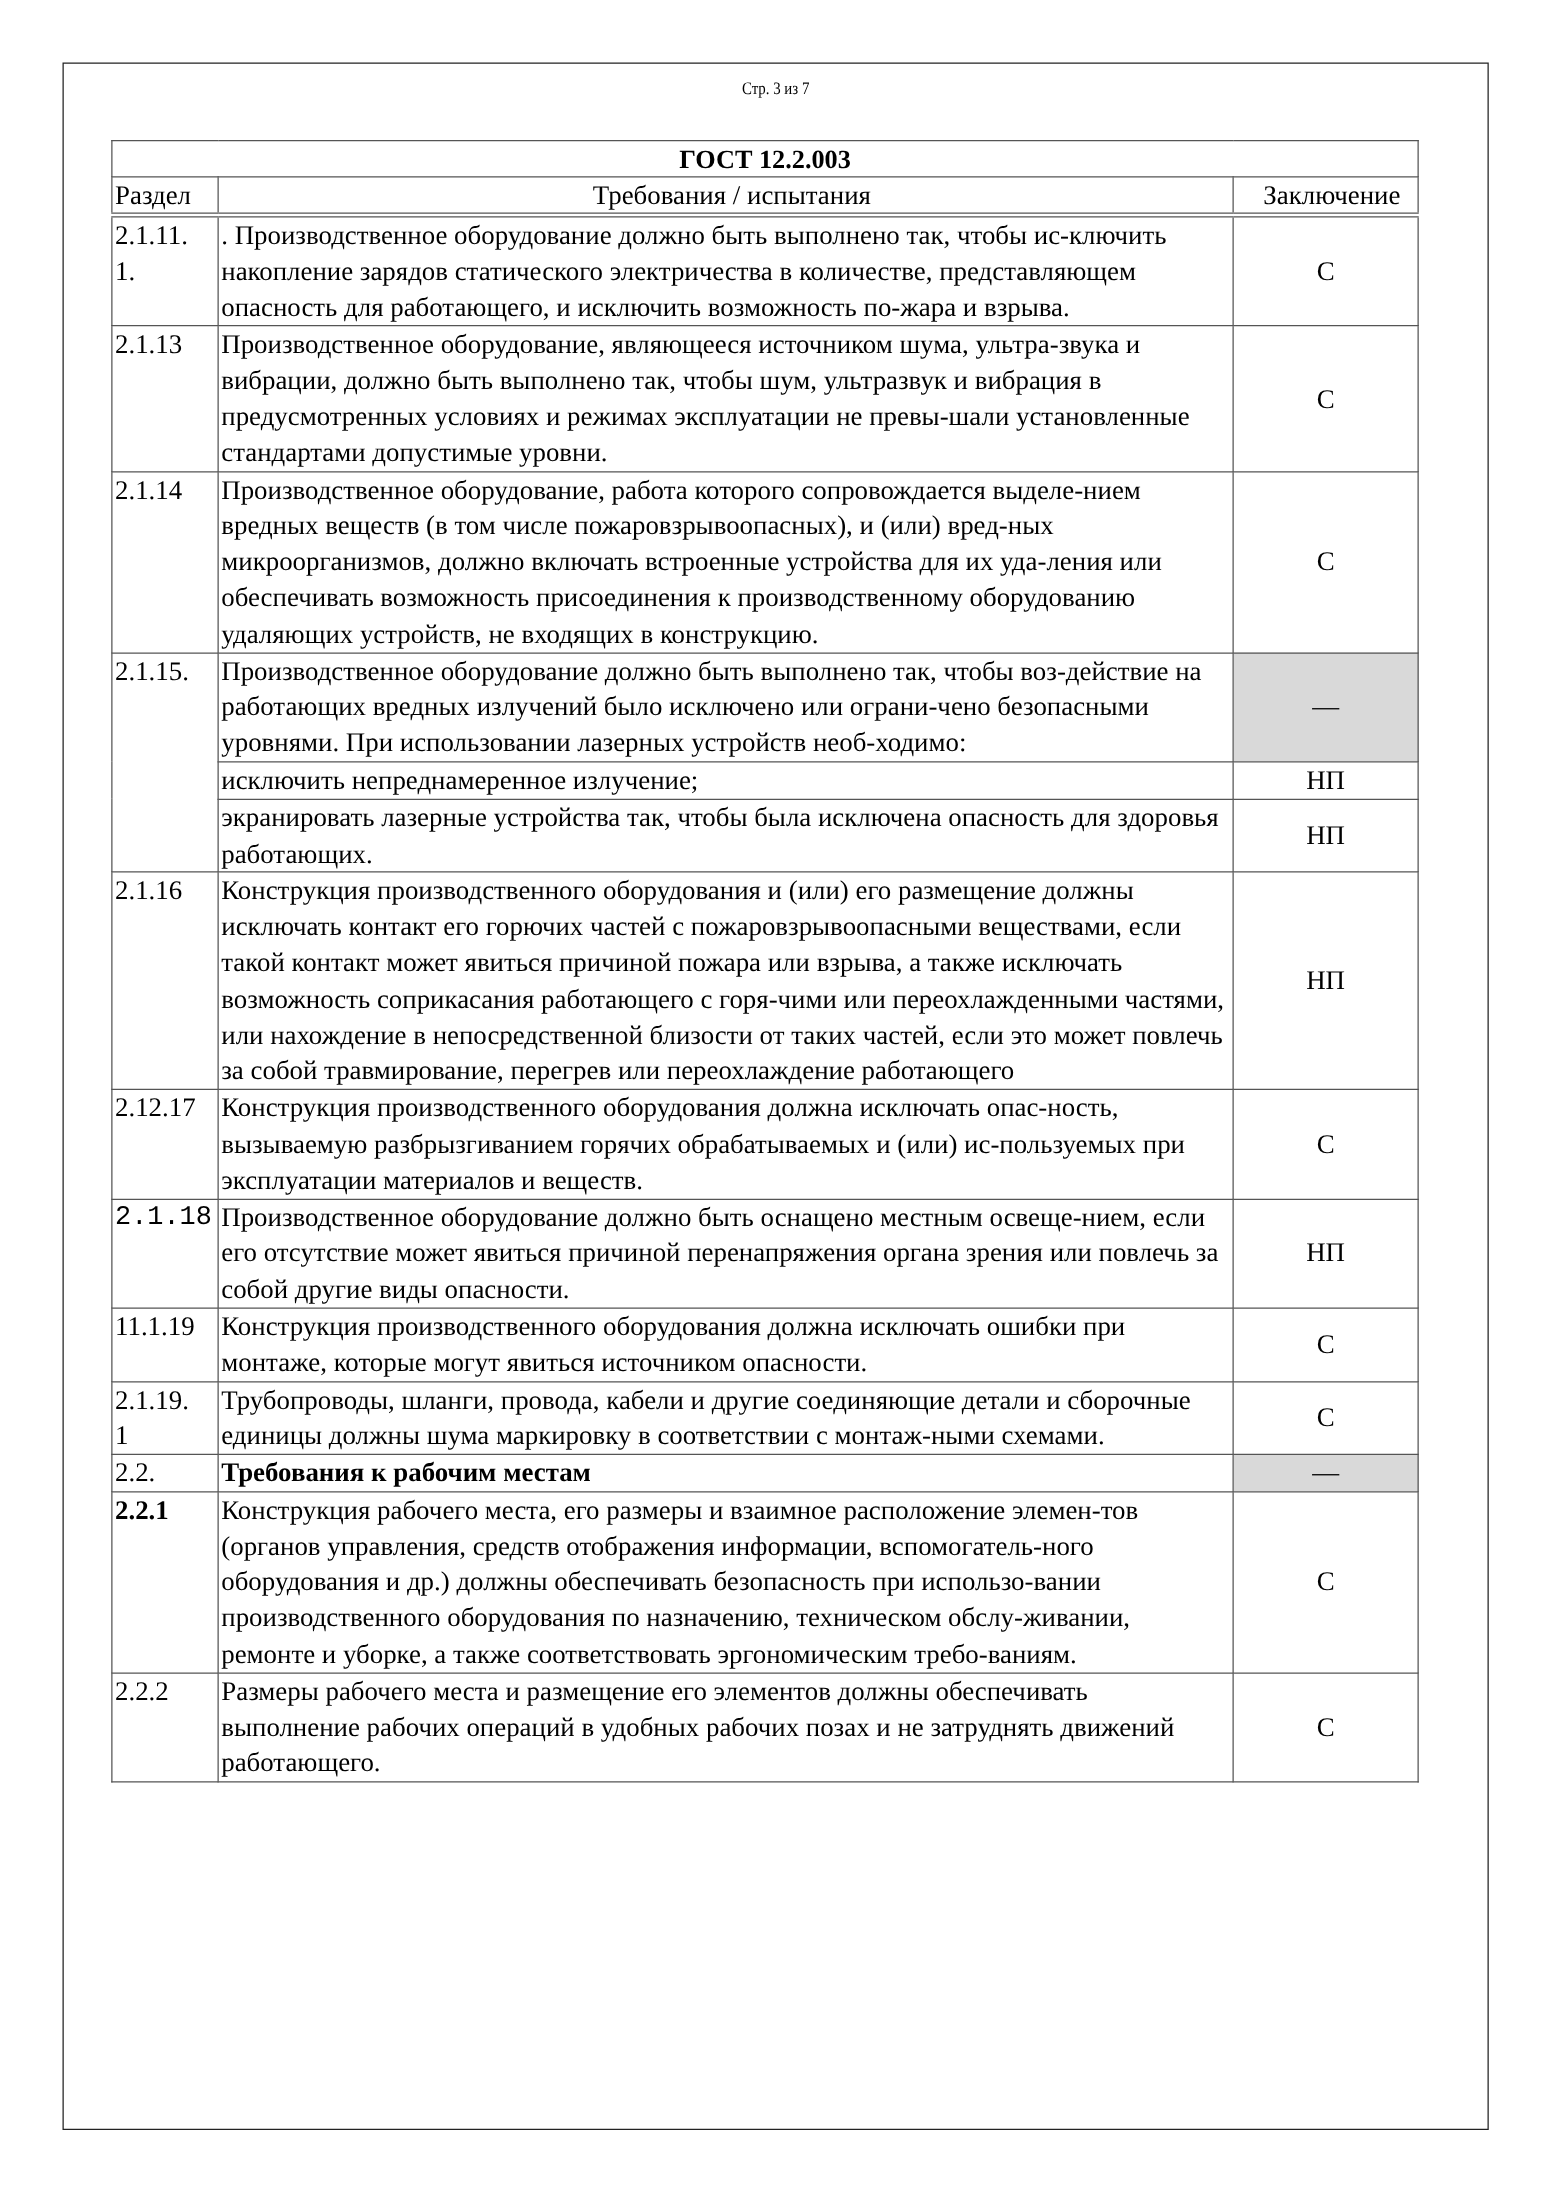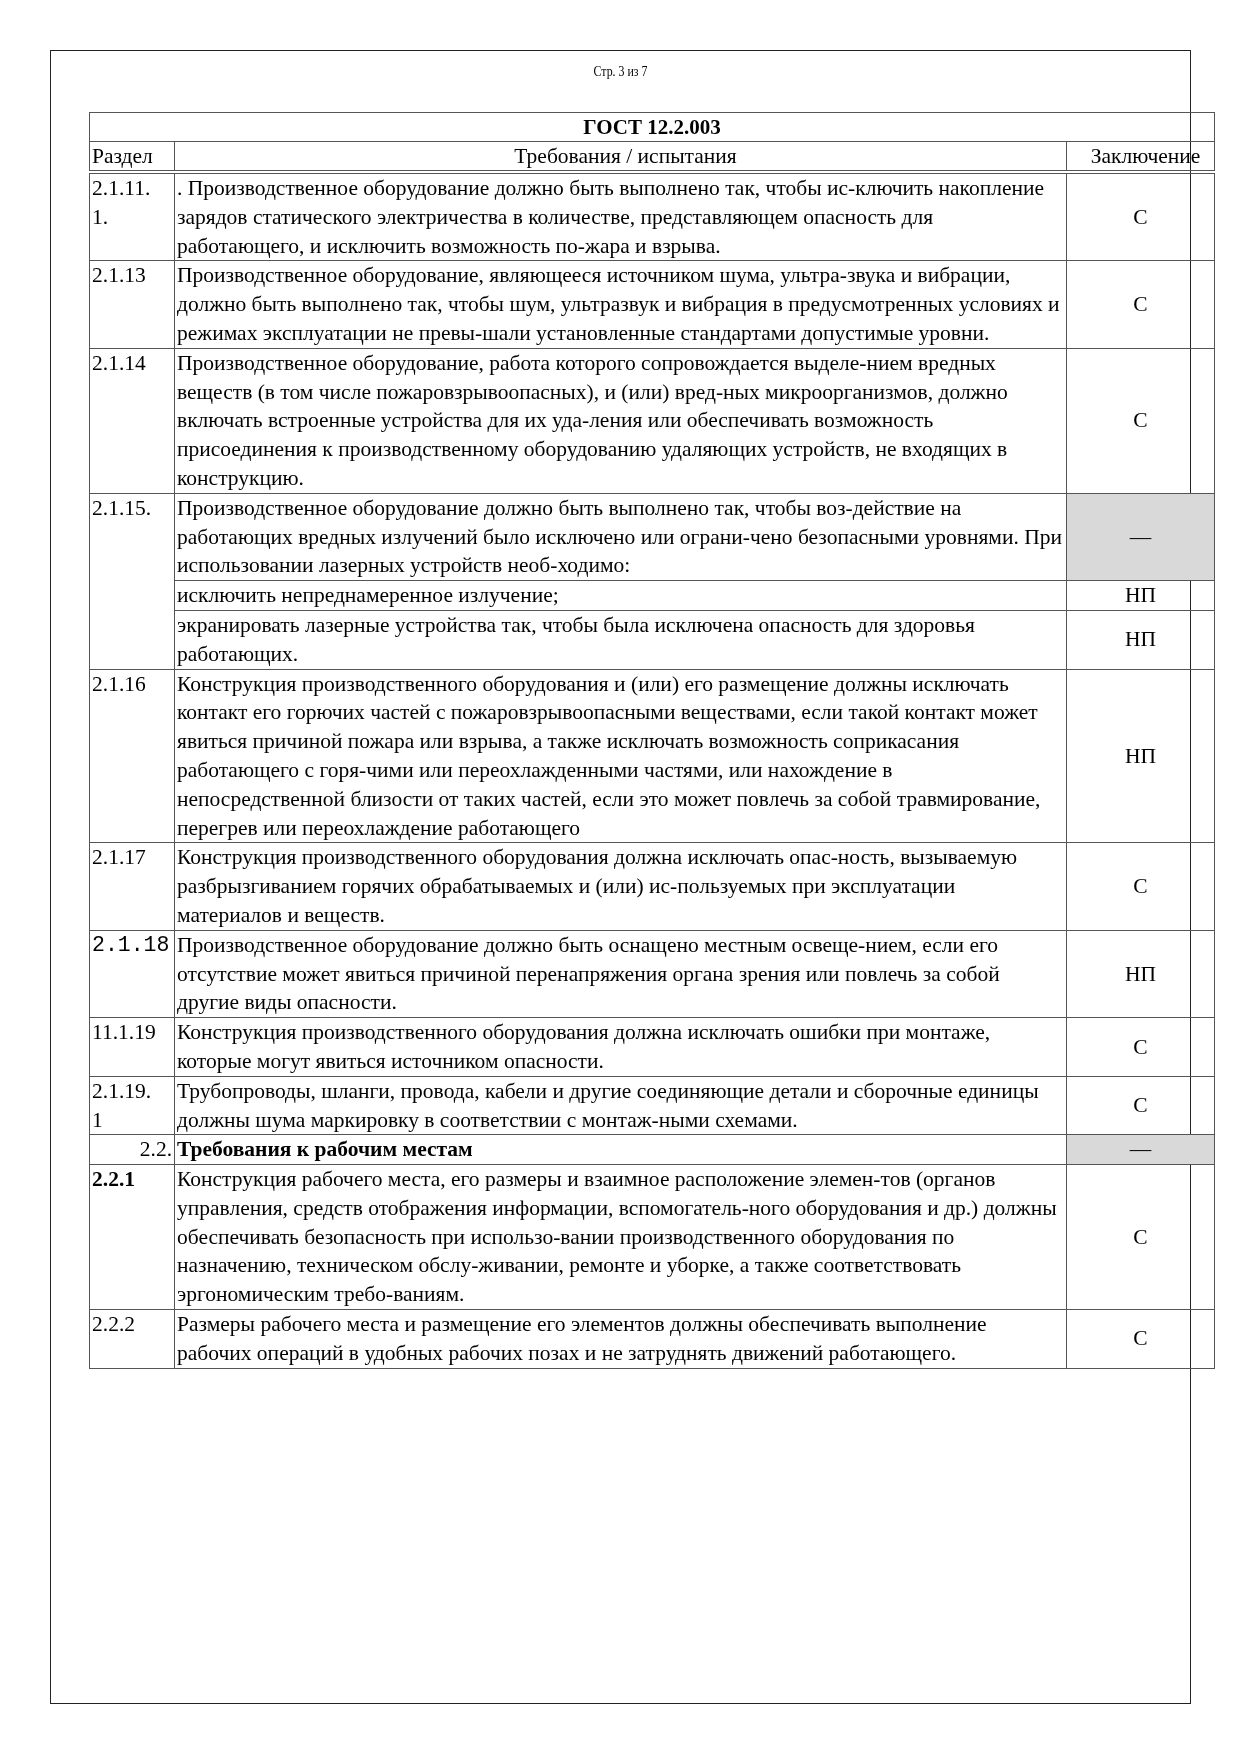--- a/index.html
+++ b/index.html
@@ -1,19 +1,19 @@
 <!DOCTYPE html>
 <html><head>
 <meta charset="utf-8">
 <style>
   html, body { margin: 0; padding: 0; background: #ffffff; }
   body { width: 1241px; height: 1755px; position: relative; font-family: "Liberation Serif", serif; color: #000; }
   .frame { position: absolute; left: 50px; top: 50px; width: 1141px; height: 1654px; border: 1.5px solid #222; box-sizing: border-box; }
   .page-num { position: absolute; left: 0; width: 1241px; top: 64px; text-align: center; font-size: 14px; font-family: "Liberation Serif", serif; transform: scaleX(0.85); }
-  table.main { position: absolute; left: 89px; top: 112px; width: 1126px; border-collapse: collapse; font-size: 21.5px; line-height: 28.8px; }
+  table.main { position: absolute; left: 89px; top: 112px; width: 1046px; border-collapse: collapse; font-size: 21.5px; line-height: 28.8px; }
   table.main td { border: 1.5px solid #555; vertical-align: top; padding: 0 2px; }
   .title { text-align: center; font-weight: bold; font-size: 21px; line-height: 28px; }
   .hdr td { line-height: 28px; border-bottom: 4px double #555 !important; }
   .hdr .c2, .hdr .c3 { text-align: center; padding-left: 12px; }
   .c1 { width: 80px; }
   .c3 { width: 133px; text-align: center; vertical-align: middle !important; }
   .gray { background: #d9d9d9; }
   .bold { font-weight: bold; }
 </style>
 </head>
@@ -60,42 +60,42 @@
       <tr>
         <td class="c2">экранировать лазерные устройства так, чтобы была исключена опасность для здоровья работающих.</td>
         <td class="c3">НП</td>
       </tr>
       <tr>
         <td class="c1" rowspan="1" style="white-space: pre-line;">2.1.16</td>
         <td class="c2">Конструкция производственного оборудования и (или) его размещение должны исключать контакт его горючих частей с пожаровзрывоопасными веществами, если такой контакт может явиться причиной пожара или взрыва, а также исключать возможность соприкасания работающего с горя-чими или переохлажденными частями, или нахождение в непосредственной близости от таких частей, если это может повлечь за собой травмирование, перегрев или переохлаждение работающего</td>
         <td class="c3">НП</td>
       </tr>
       <tr>
-        <td class="c1" rowspan="1" style="white-space: pre-line;">2.1.17</td>
+        <td class="c1" rowspan="1" style="white-space: pre-line;">2.12.17</td>
         <td class="c2">Конструкция производственного оборудования должна исключать опас-ность, вызываемую разбрызгиванием горячих обрабатываемых и (или) ис-пользуемых при эксплуатации материалов и веществ.</td>
         <td class="c3">С</td>
       </tr>
       <tr>
         <td class="c1" rowspan="1" style="white-space: pre-line; font-family: Liberation Mono, monospace;">2.1.18</td>
         <td class="c2">Производственное оборудование должно быть оснащено местным освеще-нием, если его отсутствие может явиться причиной перенапряжения органа зрения или повлечь за собой другие виды опасности.</td>
         <td class="c3">НП</td>
       </tr>
       <tr>
         <td class="c1" rowspan="1" style="white-space: pre-line;">11.1.19</td>
         <td class="c2">Конструкция производственного оборудования должна исключать ошибки при монтаже, которые могут явиться источником опасности.</td>
         <td class="c3">С</td>
       </tr>
       <tr>
         <td class="c1" rowspan="1" style="white-space: pre-line;">2.1.19.
 1</td>
         <td class="c2">Трубопроводы, шланги, провода, кабели и другие соединяющие детали и сборочные единицы должны шума маркировку в соответствии с монтаж-ными схемами.</td>
         <td class="c3">С</td>
       </tr>
       <tr>
-        <td class="c1" rowspan="1" style="white-space: pre-line; text-align: right;">2.2.</td>
+        <td class="c1" rowspan="1" style="white-space: pre-line;">2.2.</td>
         <td class="c2 bold">Требования к рабочим местам</td>
         <td class="c3 gray">—</td>
       </tr>
       <tr>
         <td class="c1" rowspan="1" style="white-space: pre-line; font-weight: bold;">2.2.1</td>
         <td class="c2">Конструкция рабочего места, его размеры и взаимное расположение элемен-тов (органов управления, средств отображения информации, вспомогатель-ного оборудования и др.) должны обеспечивать безопасность при использо-вании производственного оборудования по назначению, техническом обслу-живании, ремонте и уборке, а также соответствовать эргономическим требо-ваниям.</td>
         <td class="c3">С</td>
       </tr>
       <tr>
         <td class="c1" rowspan="1" style="white-space: pre-line;">2.2.2</td>

